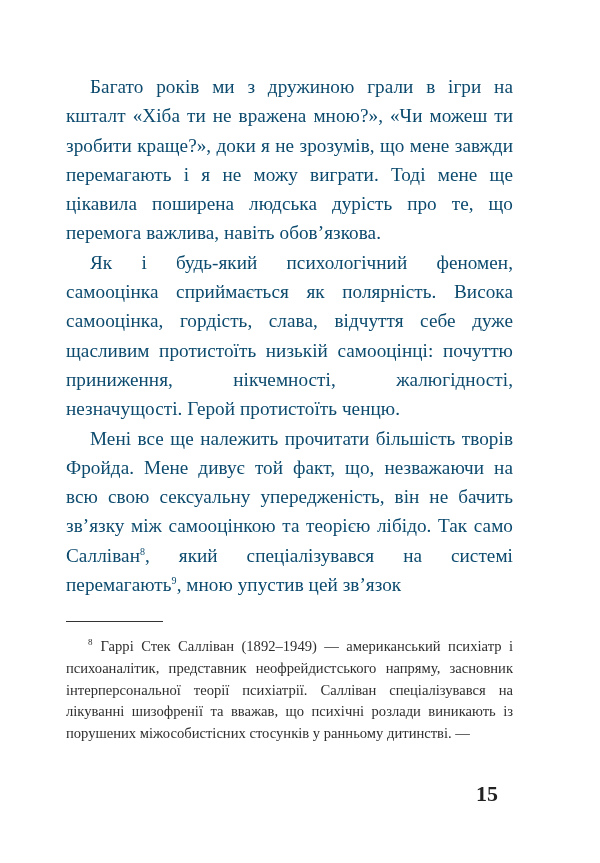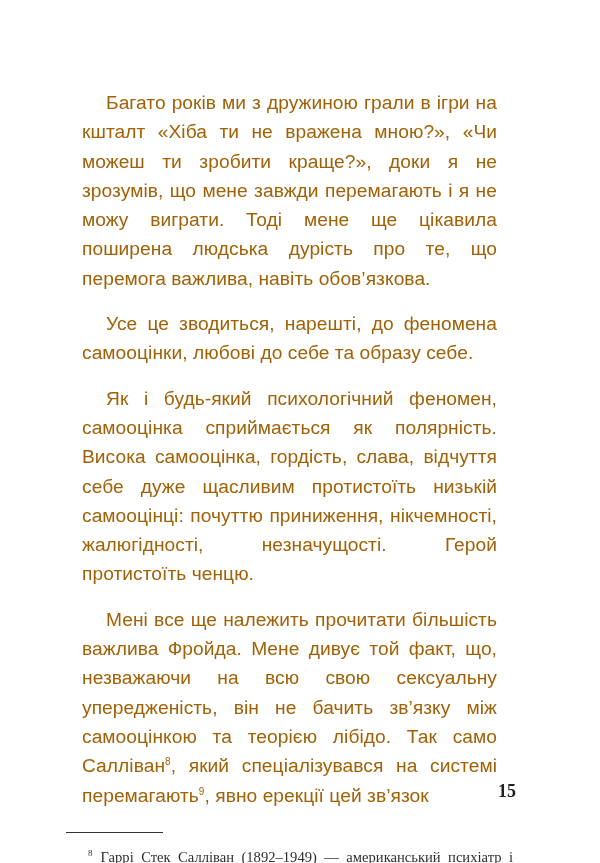--- a/index.html
+++ b/index.html
@@ -2,45 +2,44 @@
 <html><head>
 <meta charset="utf-8">
 <style>
   html, body { margin:0; padding:0; }
   body {
     width:600px; height:863px; background:#ffffff; position:relative; overflow:hidden;
     font-family:"DejaVu Serif","Liberation Serif",serif; color:#2a2a2a;
   }
   .page { position:absolute; left:66px; top:72px; width:447px; }
   .body-text p {
-    margin:16px; font-family:Liberation Sans, sans-serif;
+    margin:0; font-family:Liberation Serif, serif;
     font-size:19.2px; line-height:29.3px; text-align:justify; text-indent:24px;
-    color:#a16207; letter-spacing:0.05px;
+    color:#0c4a6e; letter-spacing:0.05px;
   }
   sup.fnref { font-size:10px; vertical-align:super; line-height:0; }
   .rule { width:97px; height:0; border-top:1px solid #333; margin-top:22px; margin-bottom:14px; }
   .footnotes p {
     margin:0 0 6px 0; font-family:"Liberation Serif","DejaVu Serif",serif;
     font-size:14.6px; line-height:21.7px; text-align:justify; text-indent:22px; color:#2e2e2e;
   }
   .footnotes .fnmark { font-size:9px; vertical-align:super; line-height:0; margin-right:8px; }
   .page-number {
-    position:absolute; left:476px; top:781px; width:40px; text-align:right;
-    font-family:"Liberation Serif","DejaVu Serif",serif; font-weight:bold; font-size:18px; color:#222;
+    position:absolute; left:476px; top:781px; width:40px; 
+    font-family:"Liberation Serif","DejaVu Serif",serif; font-weight:bold; font-size:22px; color:#222;
   }
 </style>
 </head>
 <body>
 
 <div class="page">
   <div class="body-text">
     <p>Багато років ми з дружиною грали в ігри на кшталт «Хіба ти не вражена мною?», «Чи можеш ти зробити краще?», доки я не зрозумів, що мене завжди перемагають і я не можу виграти. Тоді мене ще цікавила поширена людська дурість про те, що перемога важлива, навіть обов’язкова.</p>
-    <p>Усе це зводиться, нарешті, до феномена самооцінки, любові до себе та образу себе.</p>
     <p>Як і будь-який психологічний феномен, самооцінка сприймається як полярність. Висока самооцінка, гордість, слава, відчуття себе дуже щасливим протистоїть низькій самооцінці: почуттю приниження, нікчемності, жалюгідності, незначущості. Герой протистоїть ченцю.</p>
-    <p><span>Мені все ще належить прочитати більшість важлива Фройда. Мене дивує той факт, що, незважаючи на всю свою сексуальну упередженість, він не бачить зв’язку між самооцінкою та теорією лібідо. Так само Салліван</span><sup class="fnref">8</sup><span>, який спеціалізувався на системі перемагають</span><sup class="fnref">9</sup><span>, явно ерекції цей зв’язок</span></p>
+    <p><span>Мені все ще належить прочитати більшість творів Фройда. Мене дивує той факт, що, незважаючи на всю свою сексуальну упередженість, він не бачить зв’язку між самооцінкою та теорією лібідо. Так само Салліван</span><sup class="fnref">8</sup><span>, який спеціалізувався на системі перемагають</span><sup class="fnref">9</sup><span>, мною упустив цей зв’язок</span></p>
   </div>
 
   <div class="rule"></div>
 
   <div class="footnotes">
     <p><span class="fnmark">8</span><span>Гаррі Стек Салліван (1892–1949) — американський психіатр і психоаналітик, представник неофрейдистського напряму, засновник інтерперсональної теорії психіатрії. Салліван спеціалізувався на лікуванні шизофренії та вважав, що психічні розлади виникають із порушених міжособистісних стосунків у ранньому дитинстві. — </span></p>
 
   </div>
 </div>
 

